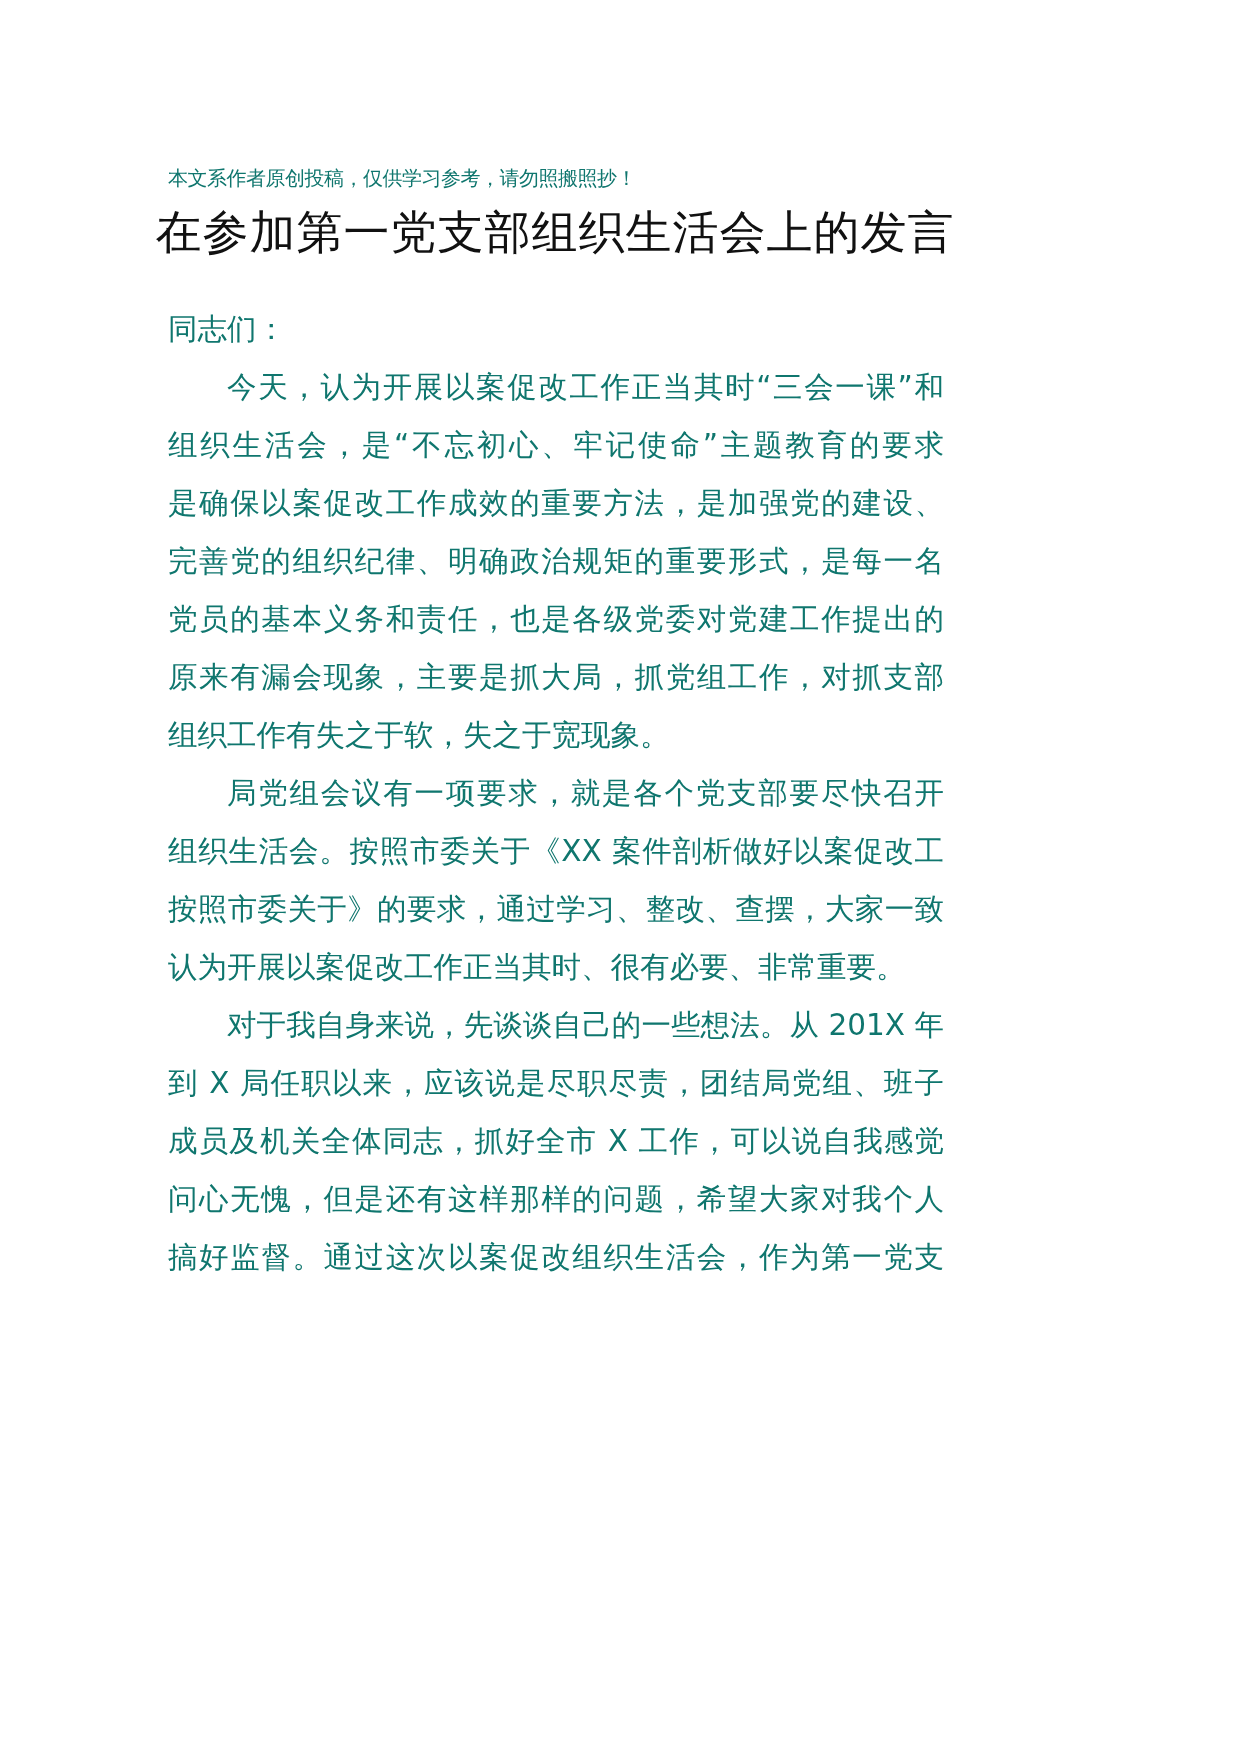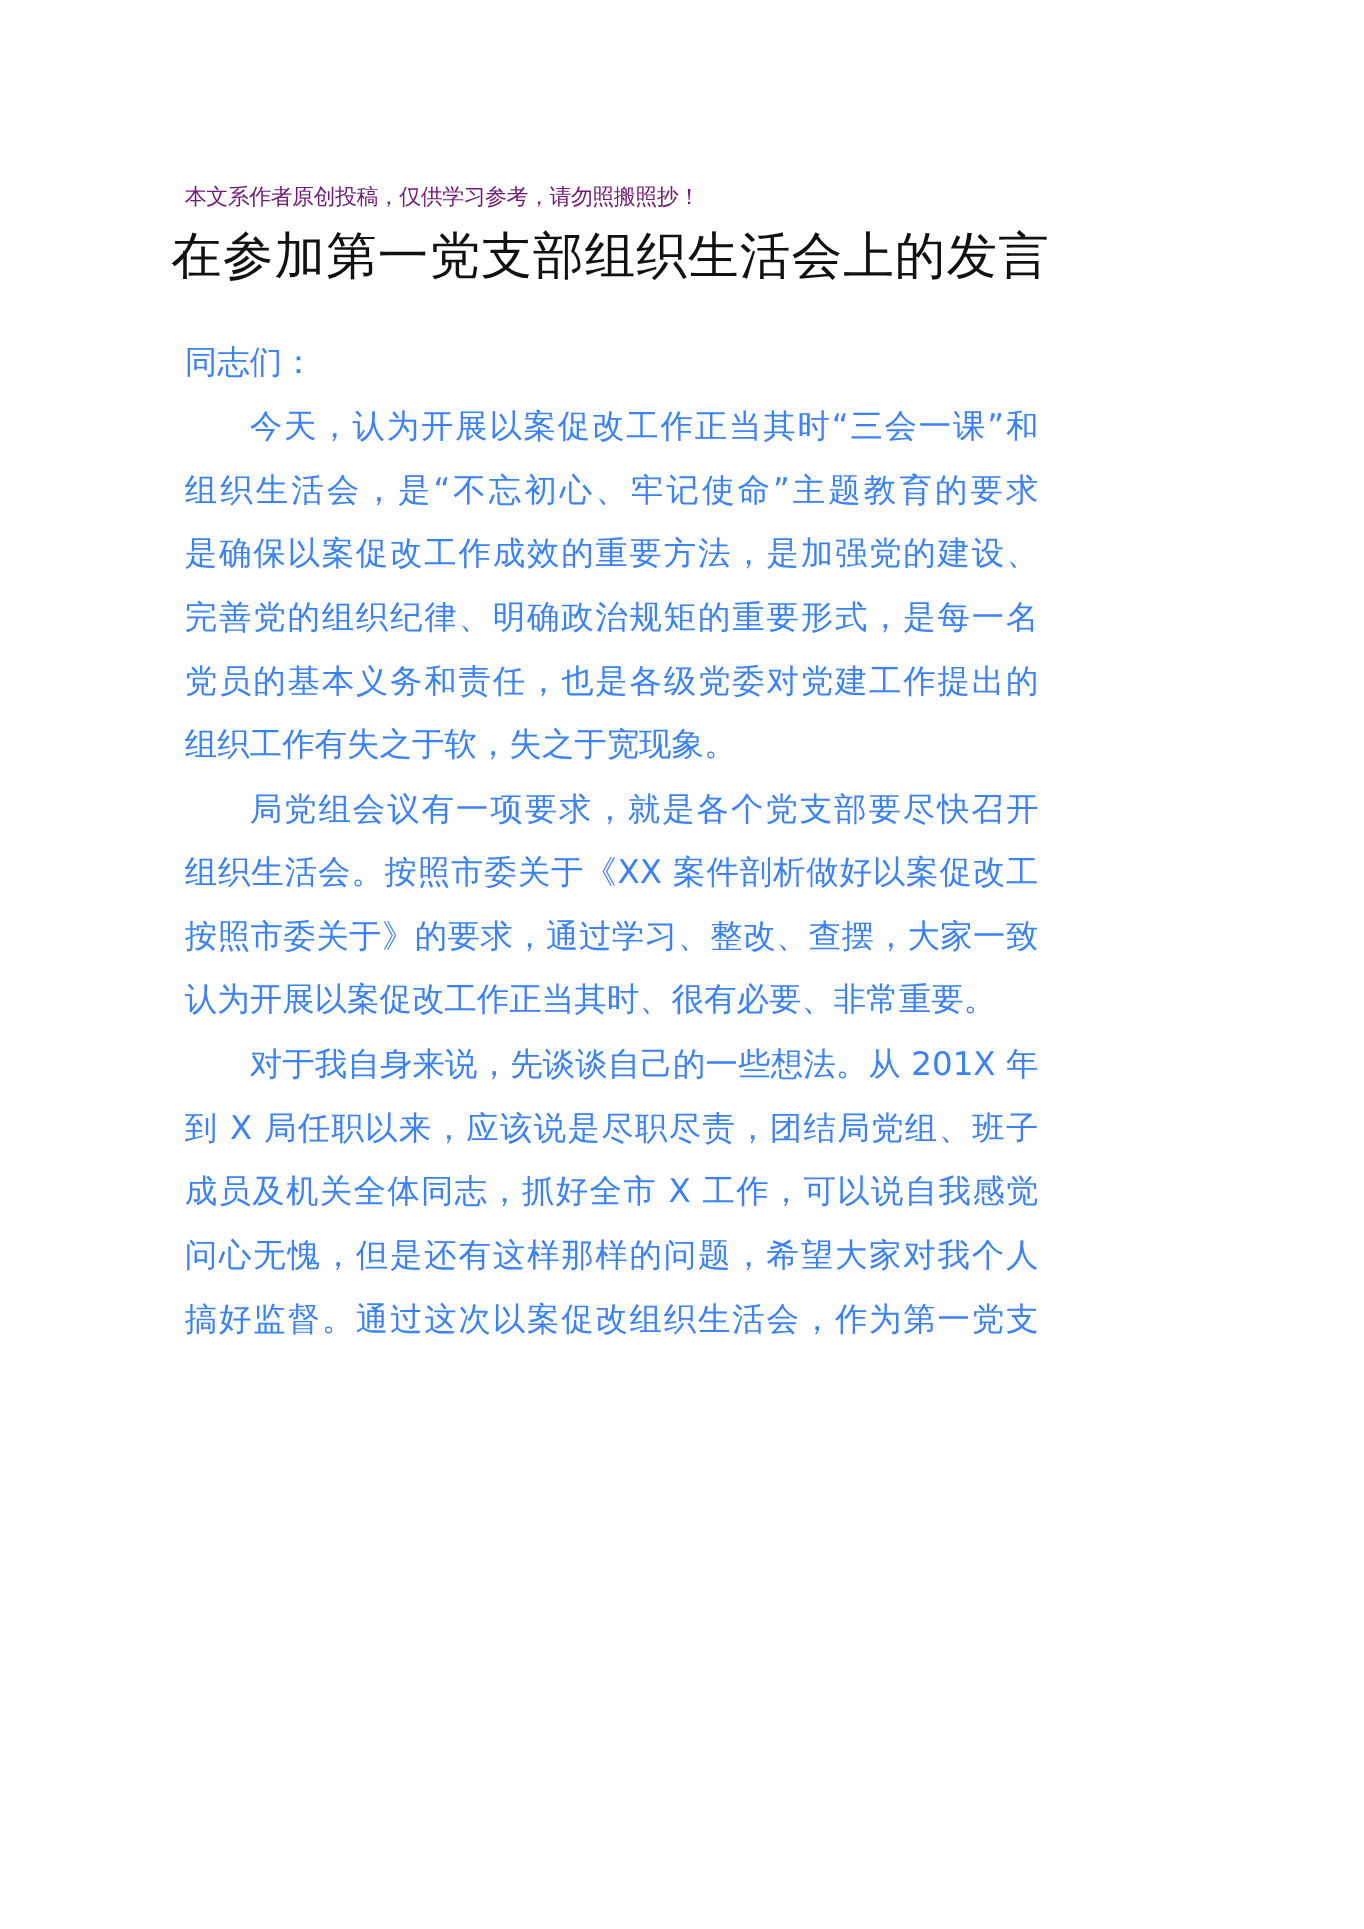--- a/index.html
+++ b/index.html
@@ -23,21 +23,21 @@
       background: #ffffff;
     }
     .disclaimer {
       position: absolute;
       left: 168px;
       top: 166px;
       font-size: 20px;
       line-height: 24px;
       letter-spacing: -0.5px;
       white-space: nowrap;
-      color: #701a75;
+      color: #0f766e;
     }
     .doc-title {
       position: absolute;
       left: 0;
       width: 1240px;
       top: 200px;
       text-align: center;
       font-size: 46px;
       line-height: 64px;
       letter-spacing: 1px;
@@ -47,21 +47,21 @@
       transform: translateX(-65px);
       color: #111;
     }
     .body-text {
       position: absolute;
       left: 168px;
       top: 300px;
       width: 776px;
       font-size: 29.5px;
       line-height: 58px;
-      color: #3b82f6;
+      color: #0f766e;
     }
     .greeting {
       margin: 0;
       white-space: nowrap;
     }
     .line {
       display: block;
       white-space: nowrap;
       text-align: justify;
       text-align-last: justify;
@@ -83,20 +83,21 @@
   <div class="body-text">
 
     <p class="greeting">同志们：</p>
 
     <div class="paragraph">
       <span class="line first">今天，认为开展以案促改工作正当其时“三会一课”和</span>
       <span class="line">组织生活会，是“不忘初心、牢记使命”主题教育的要求</span>
       <span class="line">是确保以案促改工作成效的重要方法，是加强党的建设、</span>
       <span class="line">完善党的组织纪律、明确政治规矩的重要形式，是每一名</span>
       <span class="line">党员的基本义务和责任，也是各级党委对党建工作提出的</span>
+      <span class="line">原来有漏会现象，主要是抓大局，抓党组工作，对抓支部</span>
       <span class="line last">组织工作有失之于软，失之于宽现象。</span>
     </div>
 
     <div class="paragraph">
       <span class="line first">局党组会议有一项要求，就是各个党支部要尽快召开</span>
       <span class="line">组织生活会。按照市委关于《XX 案件剖析做好以案促改工</span>
       <span class="line">按照市委关于》的要求，通过学习、整改、查摆，大家一致</span>
       <span class="line last">认为开展以案促改工作正当其时、很有必要、非常重要。</span>
     </div>
 

